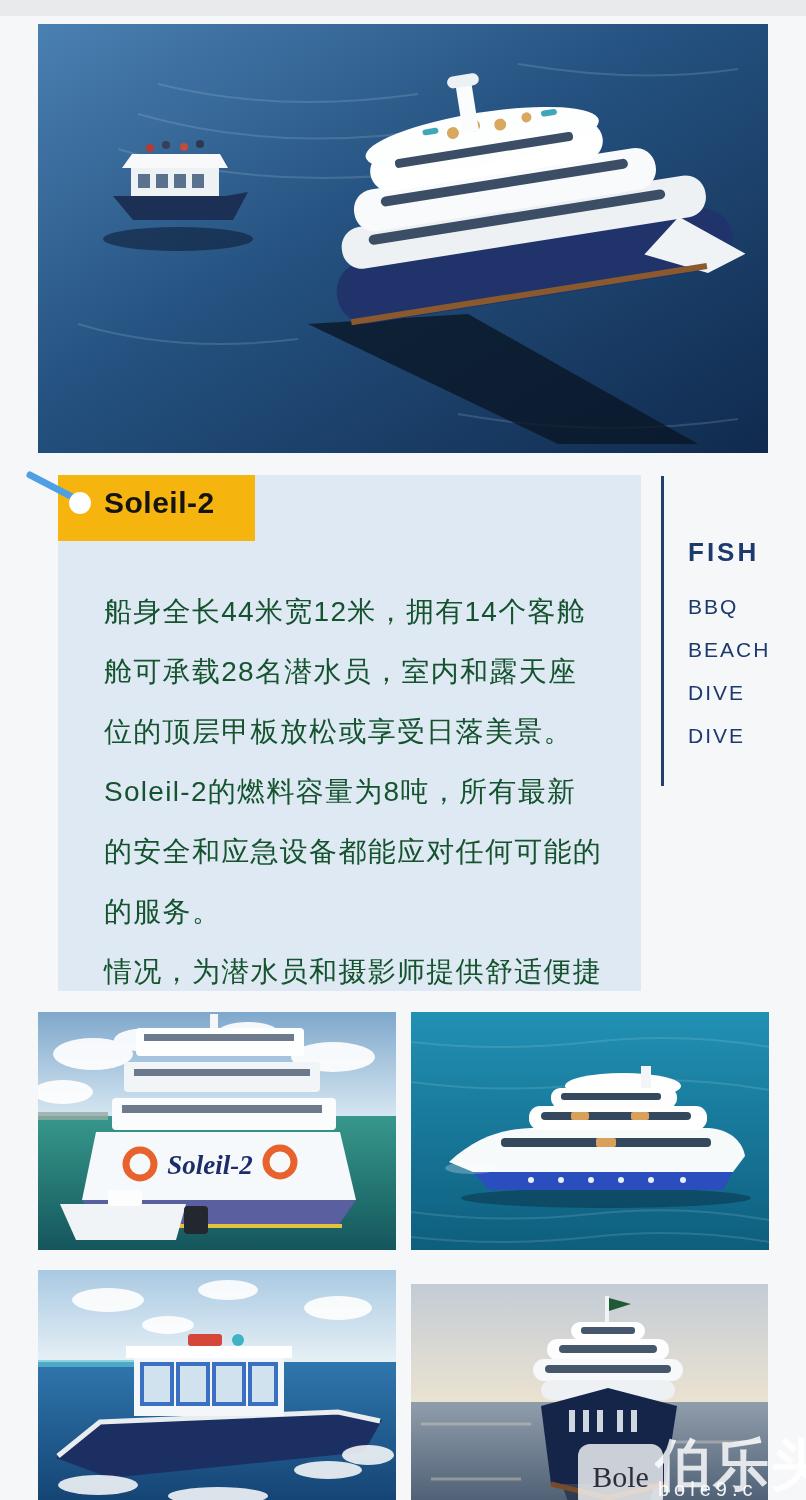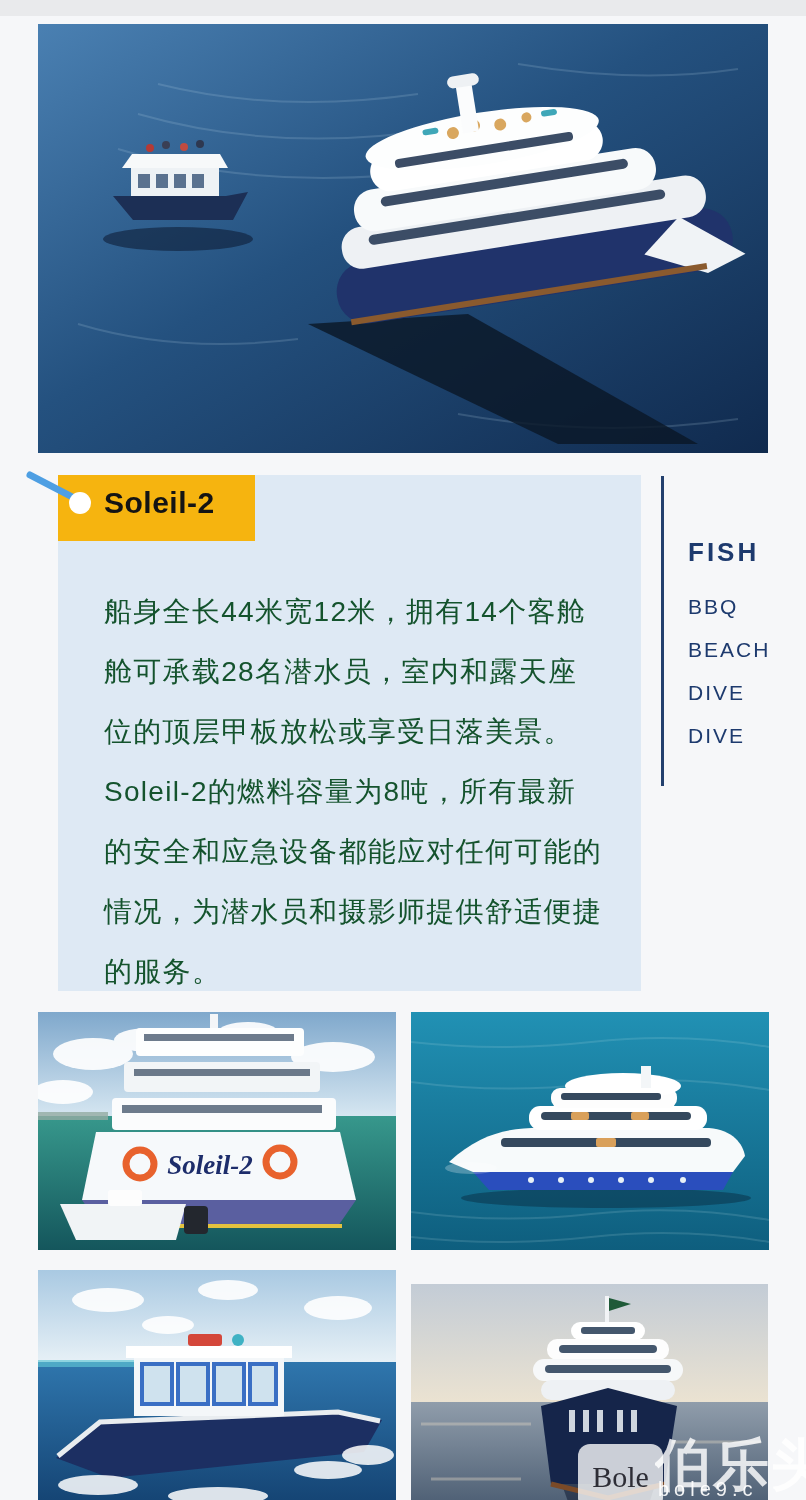--- a/index.html
+++ b/index.html
@@ -115,22 +115,22 @@
   </svg>
   <div class="tag-hole"></div>
   <div class="tag-label">Soleil-2</div>
 
   <div class="para">
     <div class="ln">船身全长44米宽12米，拥有14个客舱</div>
     <div class="ln">舱可承载28名潜水员，室内和露天座</div>
     <div class="ln">位的顶层甲板放松或享受日落美景。</div>
     <div class="ln">Soleil-2的燃料容量为8吨，所有最新</div>
     <div class="ln">的安全和应急设备都能应对任何可能的</div>
+    <div class="ln">的服务。</div>
     <div class="ln">情况，为潜水员和摄影师提供舒适便捷</div>
-    <div class="ln">的服务。</div>
   </div>
 
   <div class="vline"></div>
   <div class="sidecol">
     <div class="side-head">FISH</div>
     <div class="side-item">BBQ</div>
     <div class="side-item">BEACH</div>
     <div class="side-item">DIVE</div>
     <div class="side-item">DIVE</div>
   </div>

